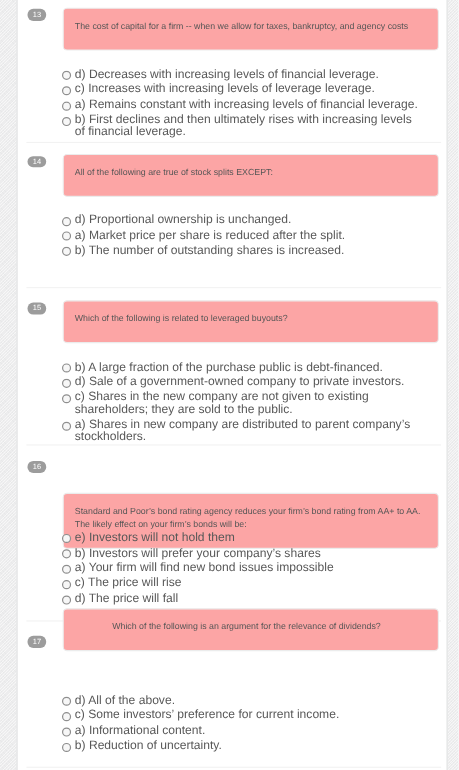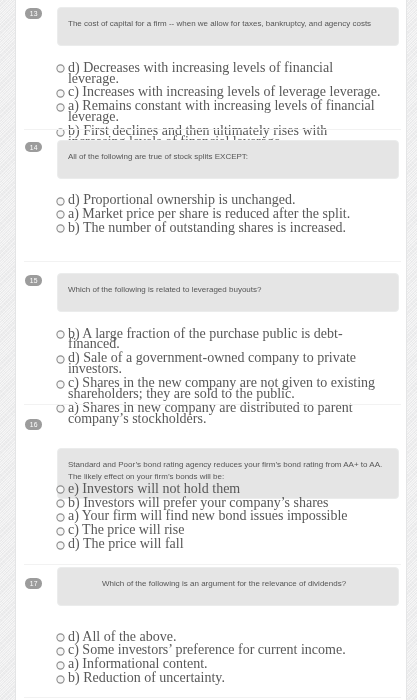--- a/index.html
+++ b/index.html
@@ -65,38 +65,37 @@
     font-size: 6.8px;
     line-height: 11.9px;
     text-align: center;
     letter-spacing: 0.2px;
     text-indent: 0.2px;
   }
   .qbox {
     position: absolute;
     left: 57px;
     width: 342px;
-    background: #e5e5e5;
+    background: #fca5a5;
     border: 1px solid #ebecec;
     border-radius: 4px;
     box-sizing: border-box;
     color: #565656;
     font-size: 8px;
     line-height: 11.5px;
     padding: 10.1px 10px 15.4px 10px;
   }
   .opts { position: absolute; left: 56.2px; width: 330px; }
   .opt {
     position: relative;
     color: #585858;
-    font-size: 14px;
+    font-size: 11px;
     line-height: 10.9px;
     padding-left: 11.8px;
     margin-bottom: 2.95px;
-    font-family: Liberation Serif, serif;
   }
   .radio {
     position: absolute;
     left: 0.25px;
     top: 1.6px;
     width: 10px;
     height: 10px;
     display: block;
   }
   .divider {
@@ -177,21 +176,21 @@
         <div class="opt"><svg class="radio" viewBox="0 0 20 20" width="10" height="10">
             <circle cx="9" cy="9" r="7.2" fill="#f7f7f7" stroke="#8e8e8e" stroke-width="2.2"></circle>
           </svg><span>c) The price will rise</span></div>
         <div class="opt"><svg class="radio" viewBox="0 0 20 20" width="10" height="10">
             <circle cx="9" cy="9" r="7.2" fill="#f7f7f7" stroke="#8e8e8e" stroke-width="2.2"></circle>
           </svg><span>d) The price will fall</span></div>
       </div>
       <div class="divider" style="top: 563.5px;"></div>
       <div class="divider" style="top: 696.9px;"></div>
       <div class="badge" style="top: 578px;">17</div>
-      <div class="qbox" style="top: 567px; padding-left: 44px;"><span>Which of the following is an argument for the relevance of dividends?</span></div>
+      <div class="qbox" style="top: 553px; padding-left: 44px;"><span>Which of the following is an argument for the relevance of dividends?</span></div>
       <div class="opts" style="top: 631.5px;">
         <div class="opt"><svg class="radio" viewBox="0 0 20 20" width="10" height="10">
             <circle cx="9" cy="9" r="7.2" fill="#f7f7f7" stroke="#8e8e8e" stroke-width="2.2"></circle>
           </svg><span>d) All of the above.</span></div>
         <div class="opt"><svg class="radio" viewBox="0 0 20 20" width="10" height="10">
             <circle cx="9" cy="9" r="7.2" fill="#f7f7f7" stroke="#8e8e8e" stroke-width="2.2"></circle>
           </svg><span>c) Some investors’ preference for current income.</span></div>
         <div class="opt"><svg class="radio" viewBox="0 0 20 20" width="10" height="10">
             <circle cx="9" cy="9" r="7.2" fill="#f7f7f7" stroke="#8e8e8e" stroke-width="2.2"></circle>
           </svg><span>a) Informational content.</span></div>

